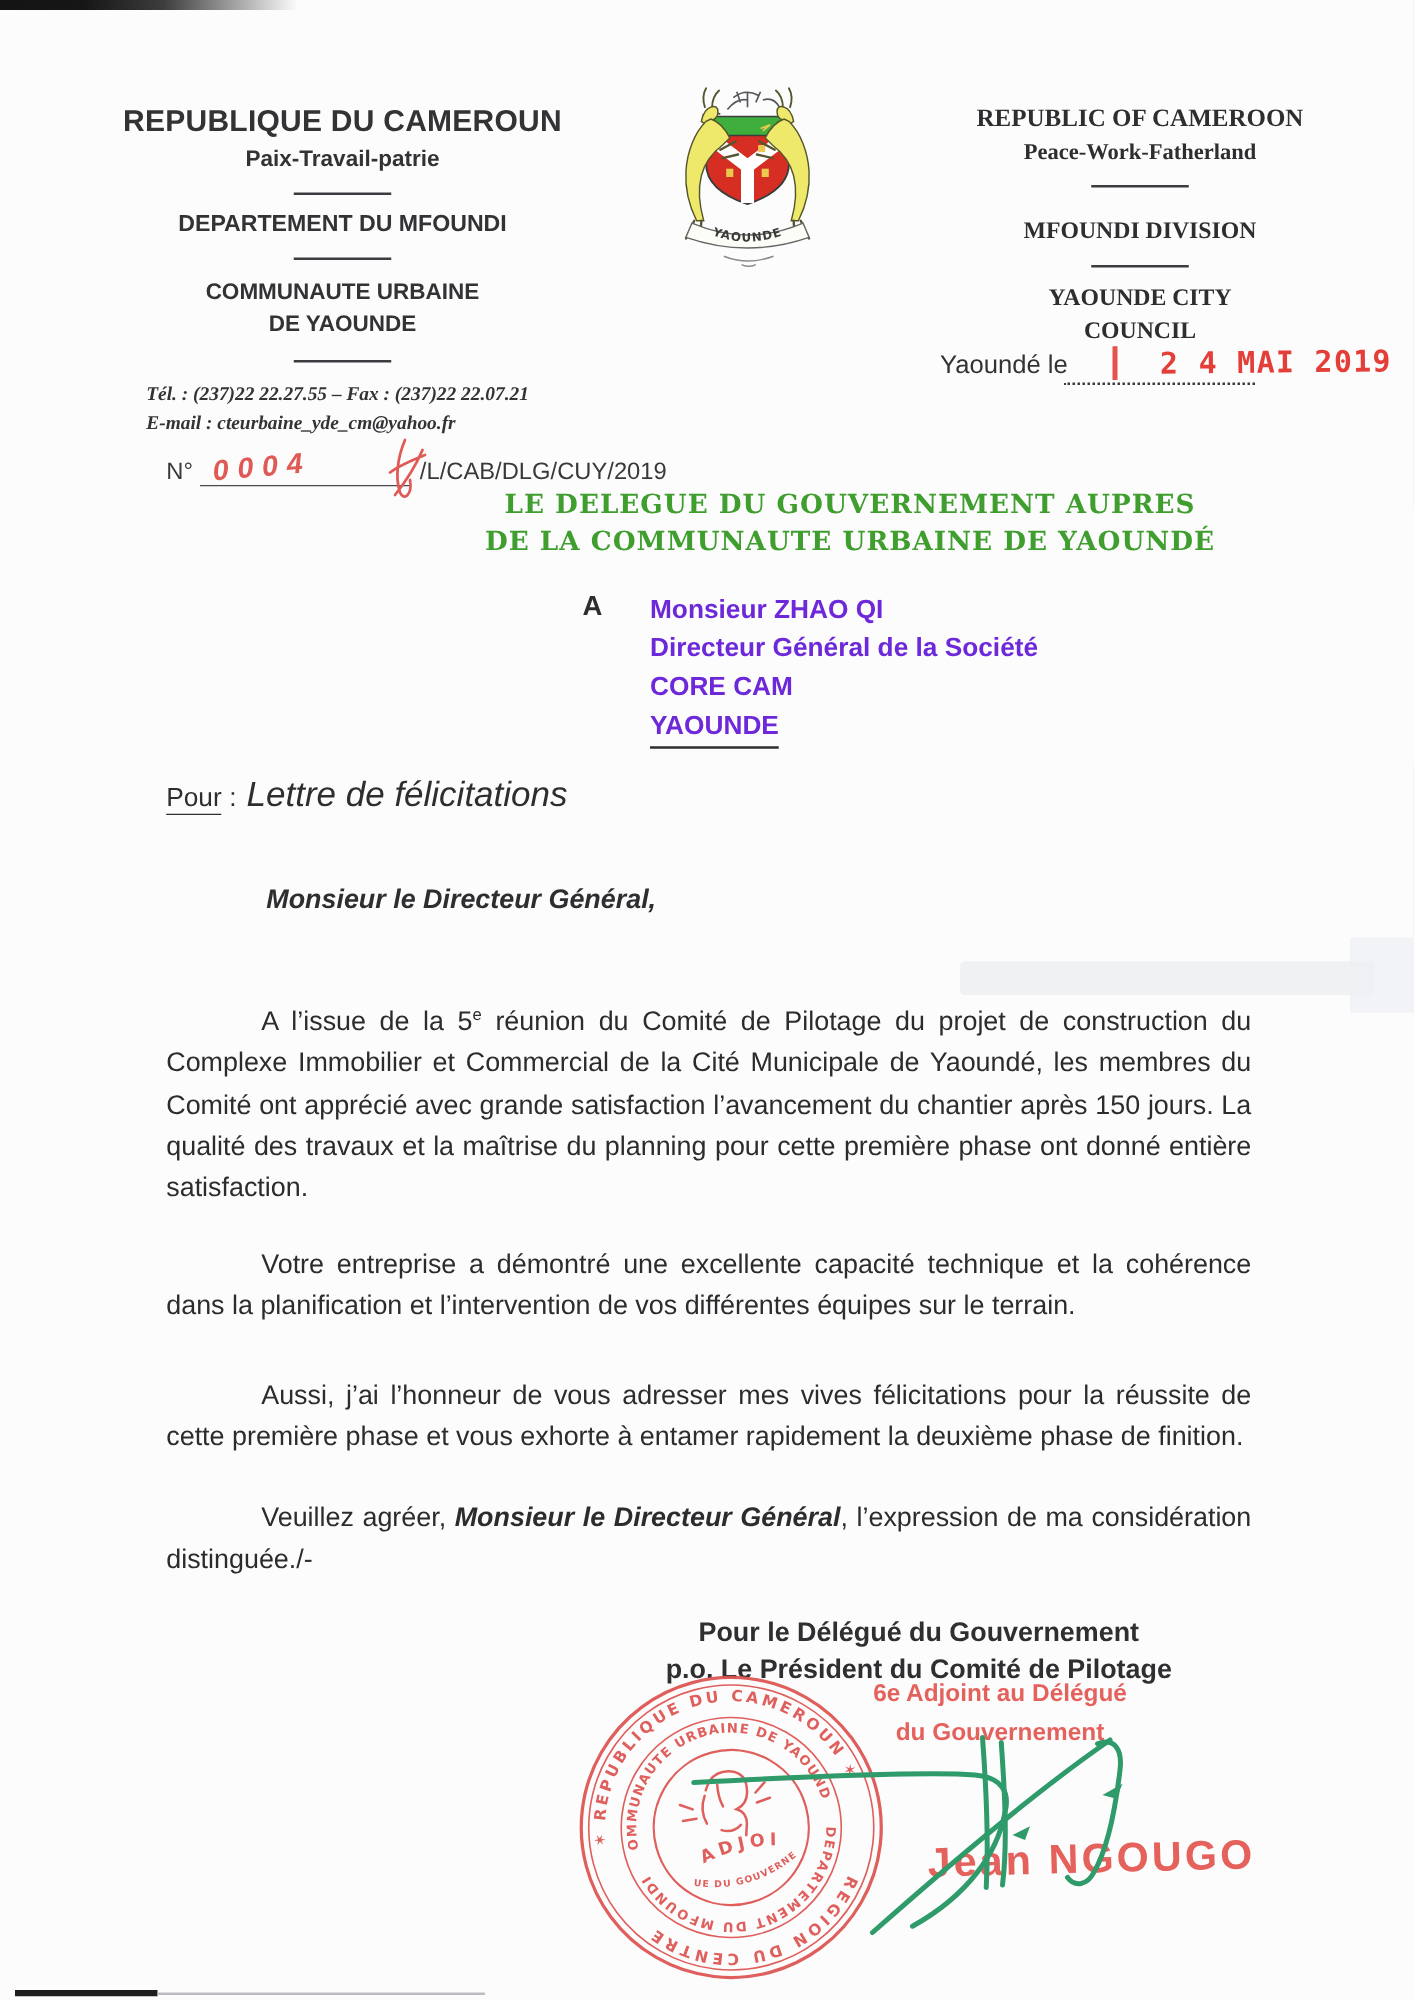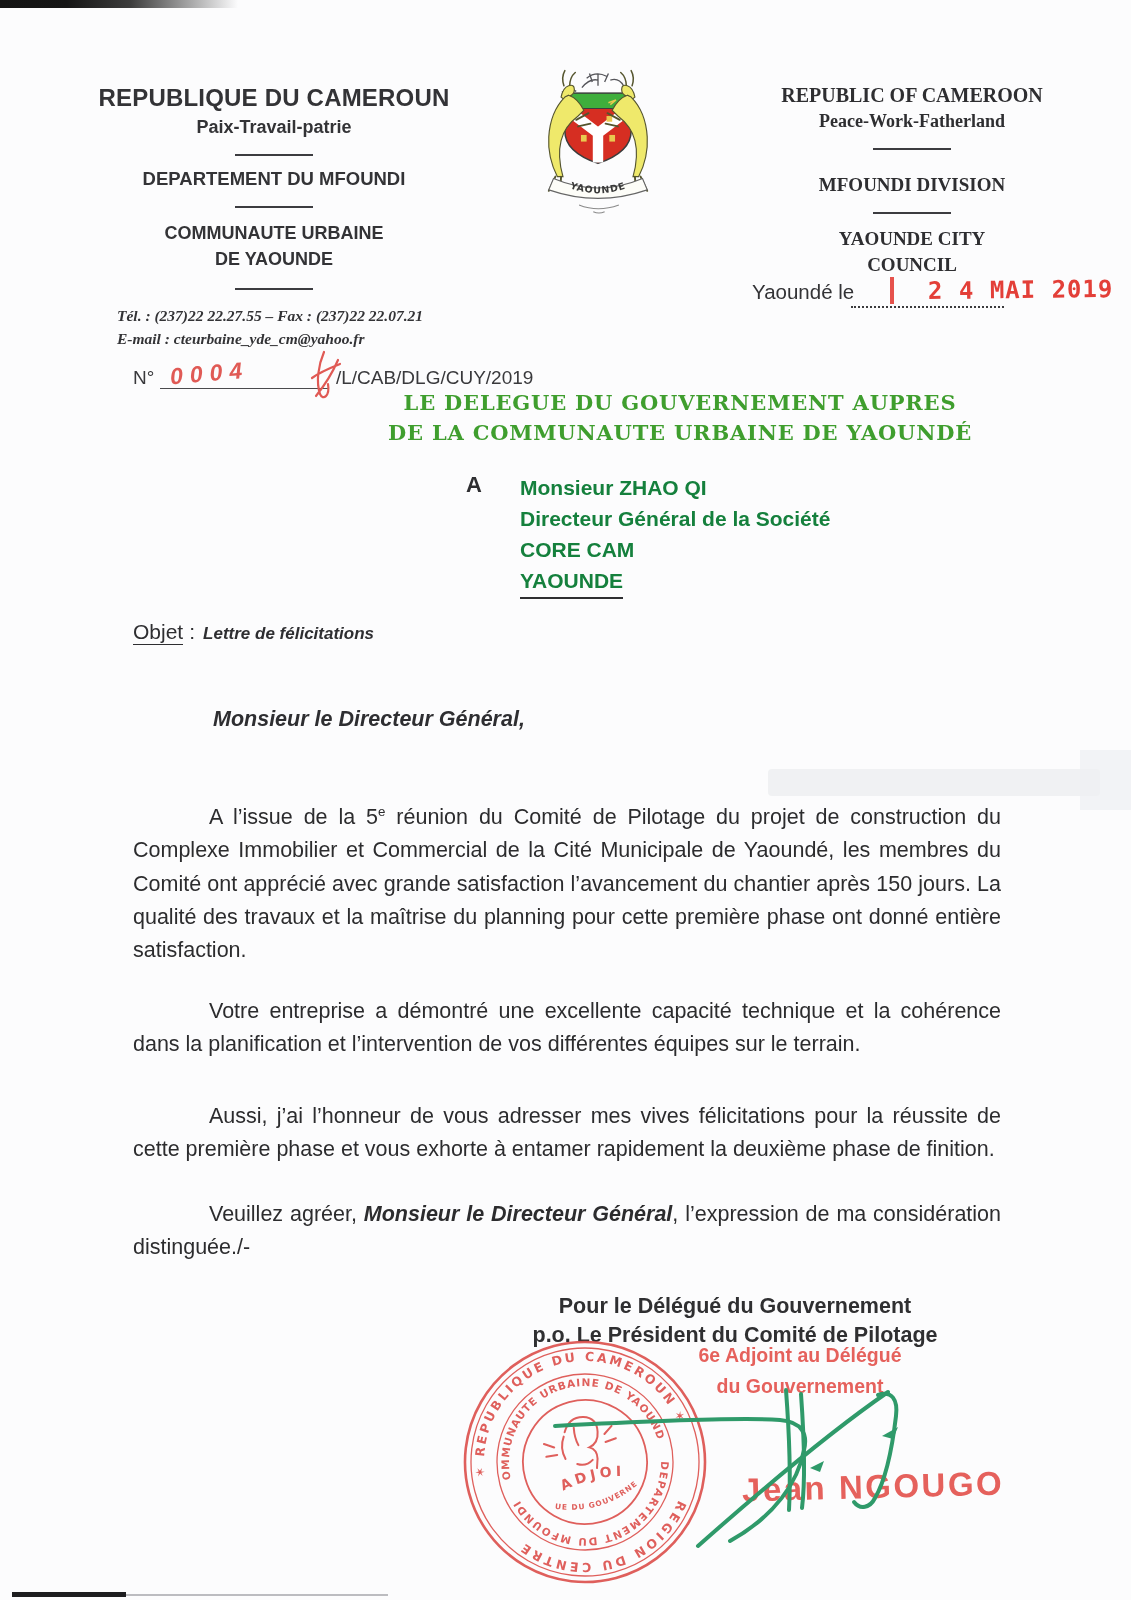--- a/index.html
+++ b/index.html
@@ -51,28 +51,28 @@
   .paraph{position:absolute;right:-16px;top:-14px;}
   .ref-typed{margin-left:3px;}
 
   
   .sender-title{left:330px;top:388px;width:700px;text-align:center;
      font-family:"DejaVu Serif",serif;font-weight:bold;font-size:21px;line-height:30px;
      letter-spacing:.8px;color:#3f9e2e;}
 
   
   .addr-marker{left:466px;top:472px;font-size:22px;font-weight:bold;color:#2e2e31;}
-  .addr-block{left:520px;top:472px;font-size:21px;font-weight:bold;line-height:31px;color:#15803d;}
+  .addr-block{left:520px;top:472px;font-size:21px;font-weight:bold;line-height:31px;color:#6d28d9;}
   .addr-city{display:inline-block;border-bottom:2.5px solid #2e2e31;padding-bottom:1px;}
 
   
   .subject{left:133px;top:620px;font-size:21px;color:#2e2e31;}
   .subject .lbl{border-bottom:1.6px solid #2e2e31;padding-bottom:1px;}
   .subject .colon{margin:0 8px 0 6px;}
-  .subject .val{font-weight:bold;font-style:italic;font-size:17px;}
+  .subject .val{font-weight:normal;font-style:italic;font-size:28px;}
   .salutation{left:213px;top:707px;font-size:21.5px;font-weight:bold;font-style:italic;color:#2e2e31;}
 
   
   .para{left:133px;width:868px;font-size:21.5px;line-height:33.3px;text-align:justify;
      text-indent:76px;color:#2c2c2e;z-index:1;}
   .p1{top:795px;} .p2{top:995px;} .p3{top:1100px;} .p4{top:1198px;}
   .para sup{font-size:.62em;}
   .emph{font-weight:bold;font-style:italic;}
 
   
@@ -181,21 +181,21 @@
 
   <div class="abs addr-marker">A</div>
   <div class="abs addr-block">
     <div>Monsieur ZHAO  QI</div>
     <div>Directeur Général de la Société</div>
     <div>CORE CAM</div>
     <div><span class="addr-city">YAOUNDE</span></div>
   </div>
 
   <div class="abs subject">
-    <span class="lbl">Objet</span><span class="colon">:</span><span class="val">Lettre de félicitations</span>
+    <span class="lbl">Pour</span><span class="colon">:</span><span class="val">Lettre de félicitations</span>
   </div>
 
   <div class="abs salutation">Monsieur le Directeur Général,</div>
 
   <div class="abs para p1"><span>A l’issue de la 5</span><sup>e</sup><span> réunion du Comité de Pilotage du projet de construction du Complexe Immobilier et Commercial de la Cité Municipale de Yaoundé, les membres du Comité ont apprécié avec grande satisfaction l’avancement du chantier après 150 jours. La qualité des travaux et la maîtrise du planning pour cette première phase ont donné entière satisfaction.</span></div>
   <div class="abs para p2">Votre entreprise a démontré une excellente capacité technique et la cohérence dans la planification et l’intervention de vos différentes équipes sur le terrain.</div>
   <div class="abs para p4"><span>Veuillez agréer, </span><span class="emph">Monsieur le Directeur Général</span><span>, l’expression de ma considération distinguée./-</span></div>
   <div class="abs para p3">Aussi, j’ai l’honneur de vous adresser mes vives félicitations pour la réussite de cette première phase et vous exhorte à entamer rapidement la deuxième phase de finition.</div>
 
   <div class="abs sig-capacity">

